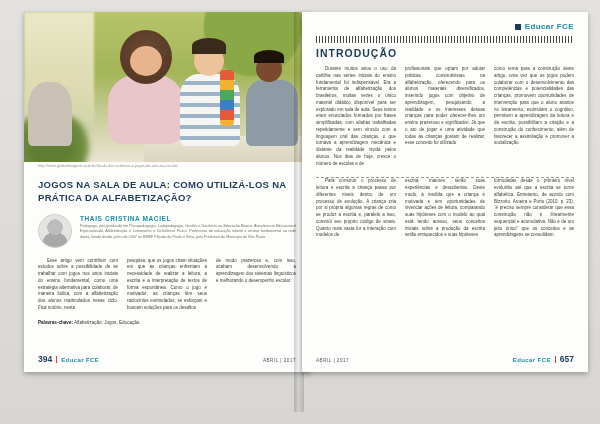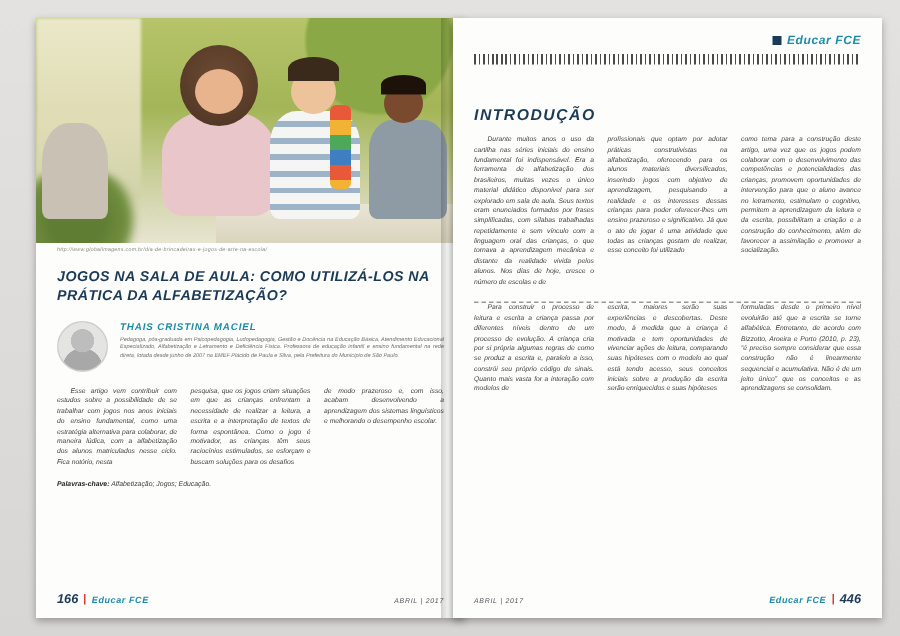--- a/index.html
+++ b/index.html
@@ -4,22 +4,22 @@
 <style>
   * { margin:0; padding:0; box-sizing:border-box; }
   html,body { width:600px; height:424px; }
   body {
     font-family:"Liberation Sans", sans-serif;
     background:#dedddb;
     overflow:hidden;
   }
   .stage { position:relative; width:600px; height:424px; background:linear-gradient(180deg,#e3e2e0,#d7d6d4); }
   .page {
-    position:absolute; top:12px; width:286px; height:400px;
-    background:#fdfdfc; box-shadow:0 2px 5px rgba(0,0,0,.3);font-style:italic;
+    position:absolute; top:12px; width:286px; height:360px;
+    background:#fdfdfc; box-shadow:0 2px 5px rgba(0,0,0,.3);
   }
   .page-left { left:24px; }
   .page-right { left:302px; }
   .spine {
     position:absolute; top:12px; left:294px; width:10px; height:400px;
     background:linear-gradient(90deg, rgba(0,0,0,.18), rgba(0,0,0,.04) 45%, rgba(0,0,0,.16));
   }
 
   
   .photo {
@@ -87,21 +87,21 @@
   .brand-header { display:flex; justify-content:flex-end; align-items:center; gap:4px; margin:10px 14px 0; }
   .brand-sq { width:6px; height:6px; background:#1b3a57; }
   .brand-txt { font-size:8px; font-weight:bold; color:#1d8ca6; letter-spacing:.4px; }
   .barcode {
     height:7px; margin:5px 14px 0;
     background:repeating-linear-gradient(90deg,#4a4a48 0 1px, transparent 1px 3px);
   }
   .section { margin:0 14px; }
   .section h2 {
     font-size:10.5px; font-weight:bold; color:#1b3a57; letter-spacing:1px;
-    margin:28px 0 7px; text-transform:uppercase;
+    margin:4px 0 7px; text-transform:uppercase;
   }
   .section .cols { margin:0; }
   .section-divider { border-top:1px dashed #9a9a96; margin:10px 14px 0; }
 </style>
 </head>
 <body>
 
 <div class="stage">
 
   <div class="page page-left">
@@ -140,21 +140,21 @@
       <p>pesquisa, que os jogos criam situações em que as crianças enfrentam a necessidade de realizar a leitura, a escrita e a interpretação de textos de forma espontânea. Como o jogo é motivador, as crianças têm seus raciocínios estimulados, se esforçam e buscam soluções para os desafios</p>
       <p>de modo prazeroso e, com isso, acabam desenvolvendo a aprendizagem dos sistemas linguísticos e melhorando o desempenho escolar.</p>
     </div>
 
     <p class="keywords">
       <span class="kw-label">Palavras-chave:</span><span> Alfabetização; Jogos; Educação.</span>
     </p>
 
     <div class="footer">
       <span class="cluster">
-        <span class="pg-num">166</span>
+        <span class="pg-num">394</span>
         <span class="f-sep"></span>
         <span class="f-brand">Educar FCE</span>
       </span>
       <span class="f-date">ABRIL | 2017</span>
     </div>
   </div>
 
   <div class="spine"></div>
 
   <div class="page page-right">
@@ -183,18 +183,18 @@
         <p>escrita, maiores serão suas experiências e descobertas. Deste modo, à medida que a criança é motivada e tem oportunidades de vivenciar ações de leitura, comparando suas hipóteses com o modelo ao qual está tendo acesso, seus conceitos iniciais sobre a produção da escrita serão enriquecidos e suas hipóteses</p>
         <p>formuladas desde o primeiro nível evoluirão até que a escrita se torne alfabética. Entretanto, de acordo com Bizzotto, Aroeira e Porto (2010, p. 23), “é preciso sempre considerar que essa construção não é linearmente sequencial e acumulativa. Não é de um jeito único” que os conceitos e as aprendizagens se consolidam.</p>
       </div>
     </div>
 
     <div class="footer">
       <span class="f-date">ABRIL | 2017</span>
       <span class="cluster">
         <span class="f-brand">Educar FCE</span>
         <span class="f-sep"></span>
-        <span class="pg-num">446</span>
+        <span class="pg-num">657</span>
       </span>
     </div>
   </div>
 
 </div>
 
 </body></html>

